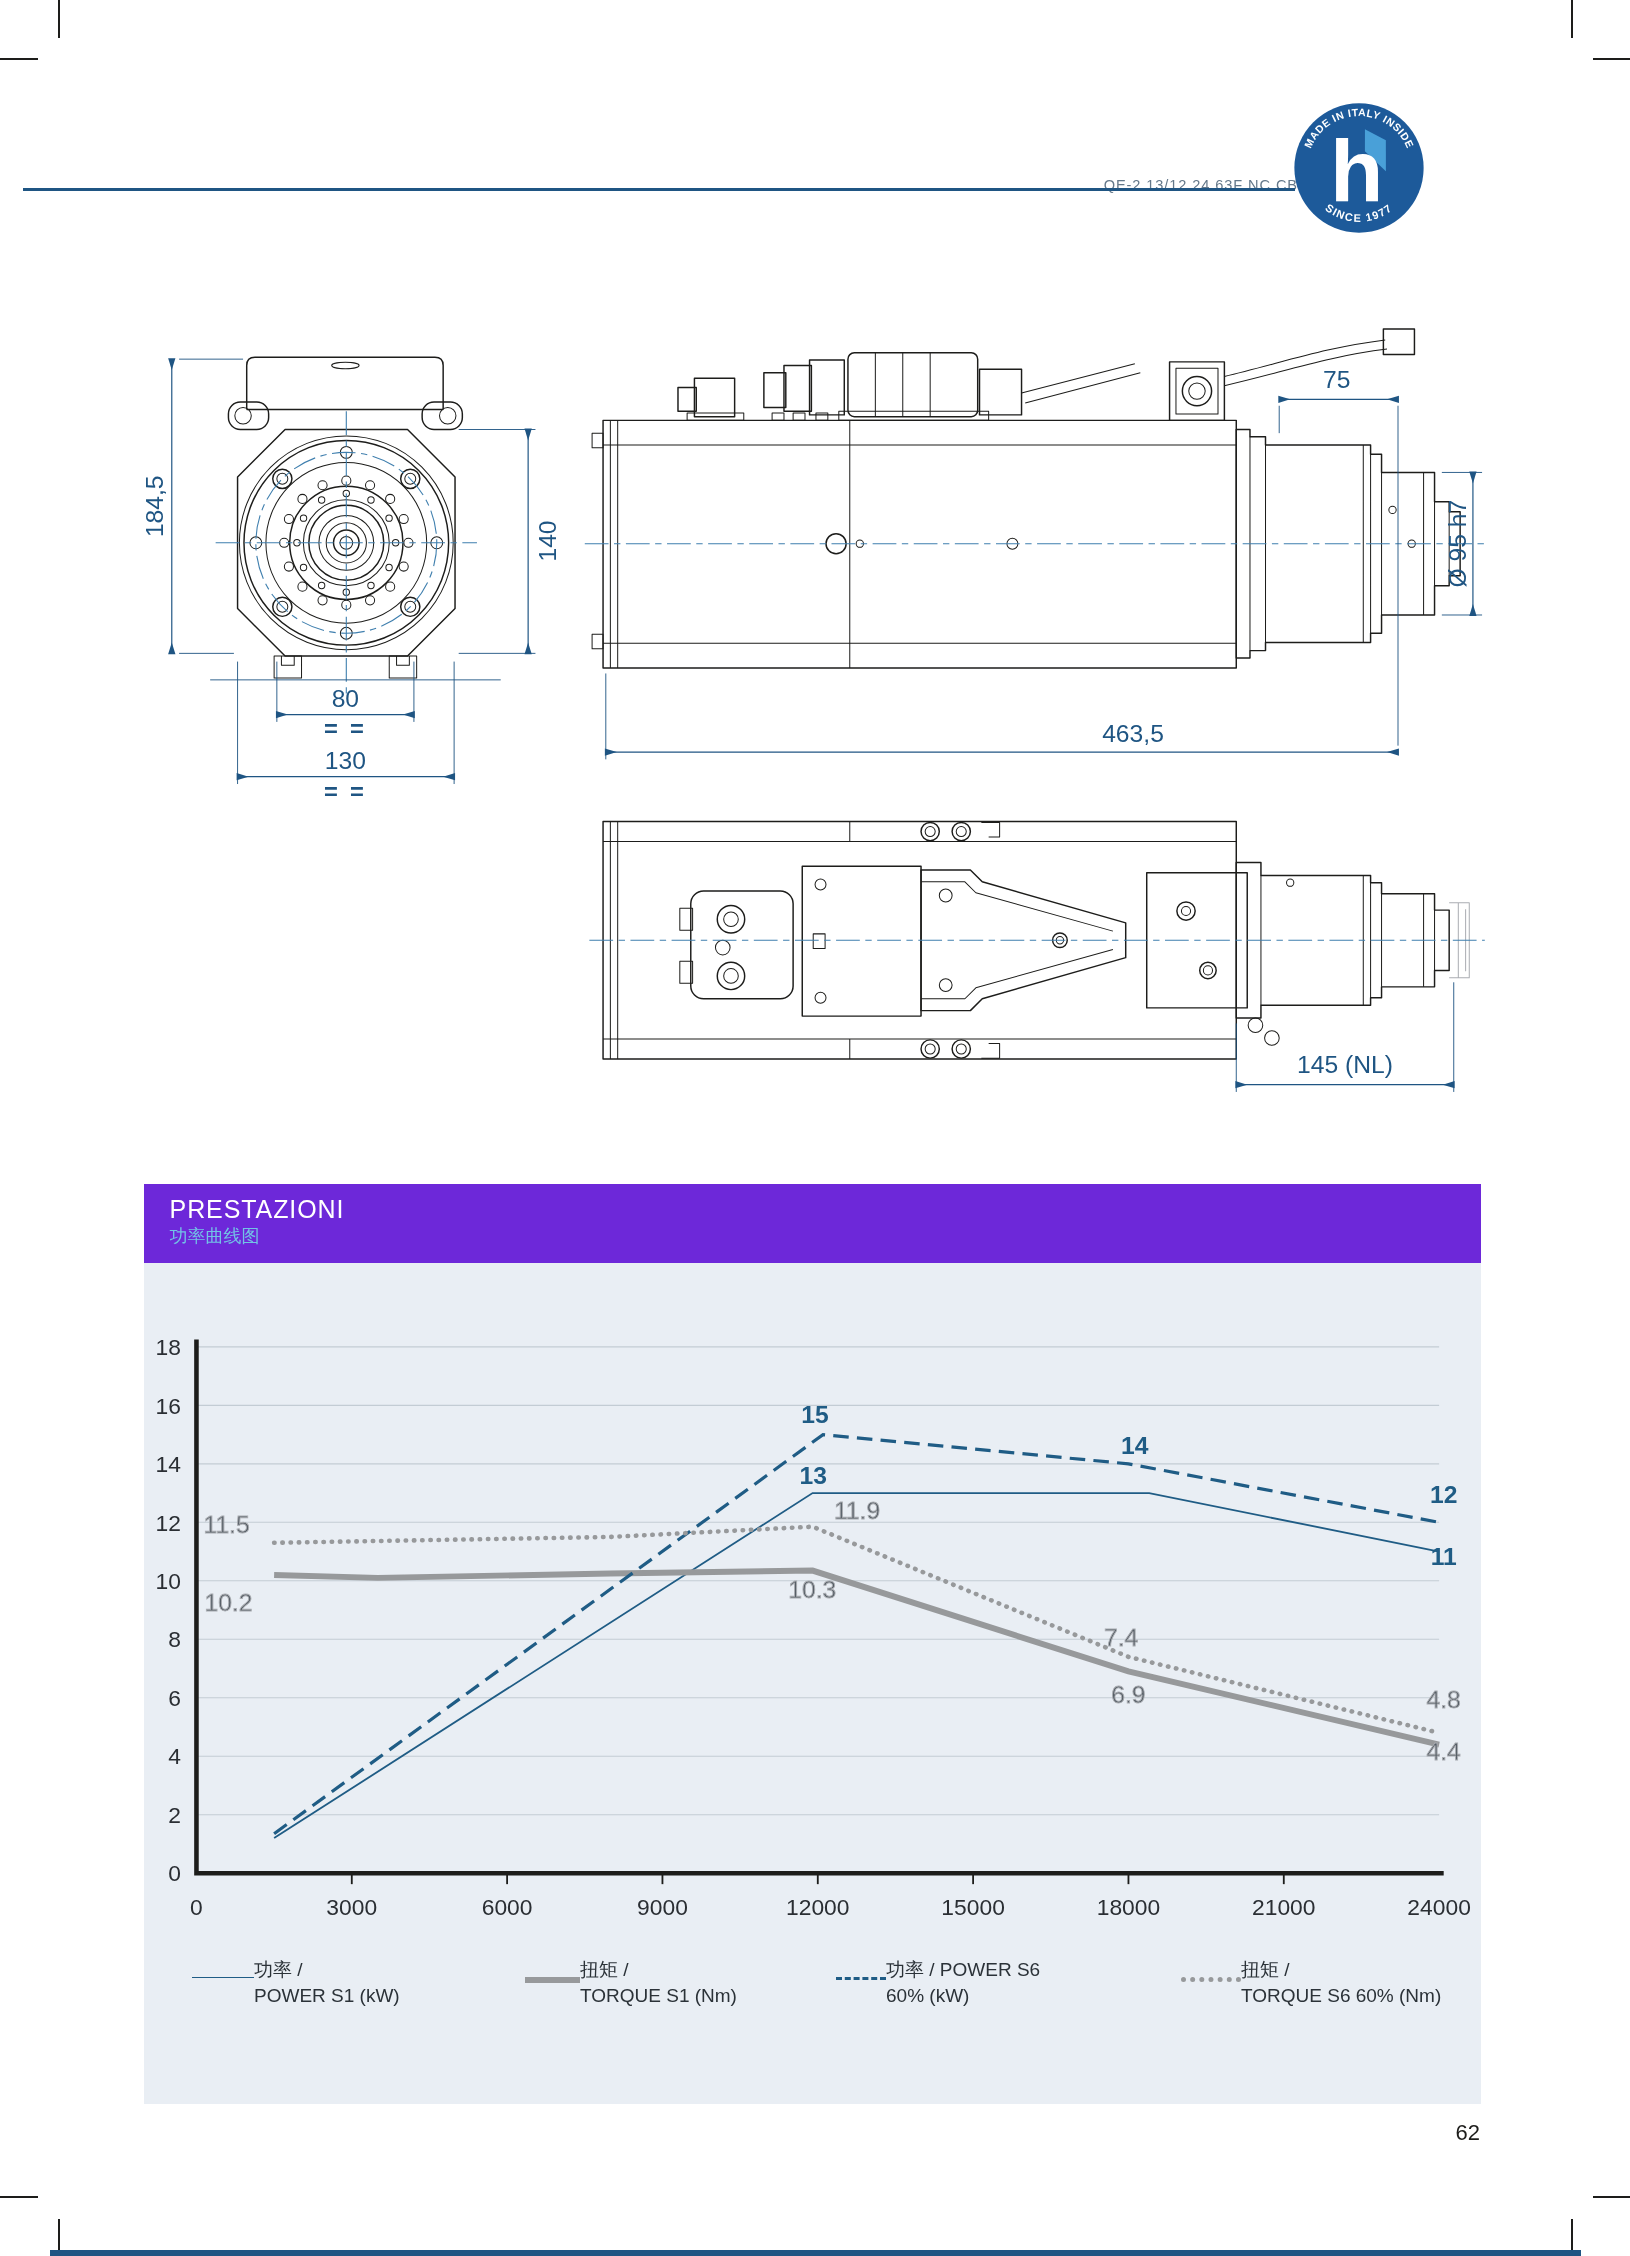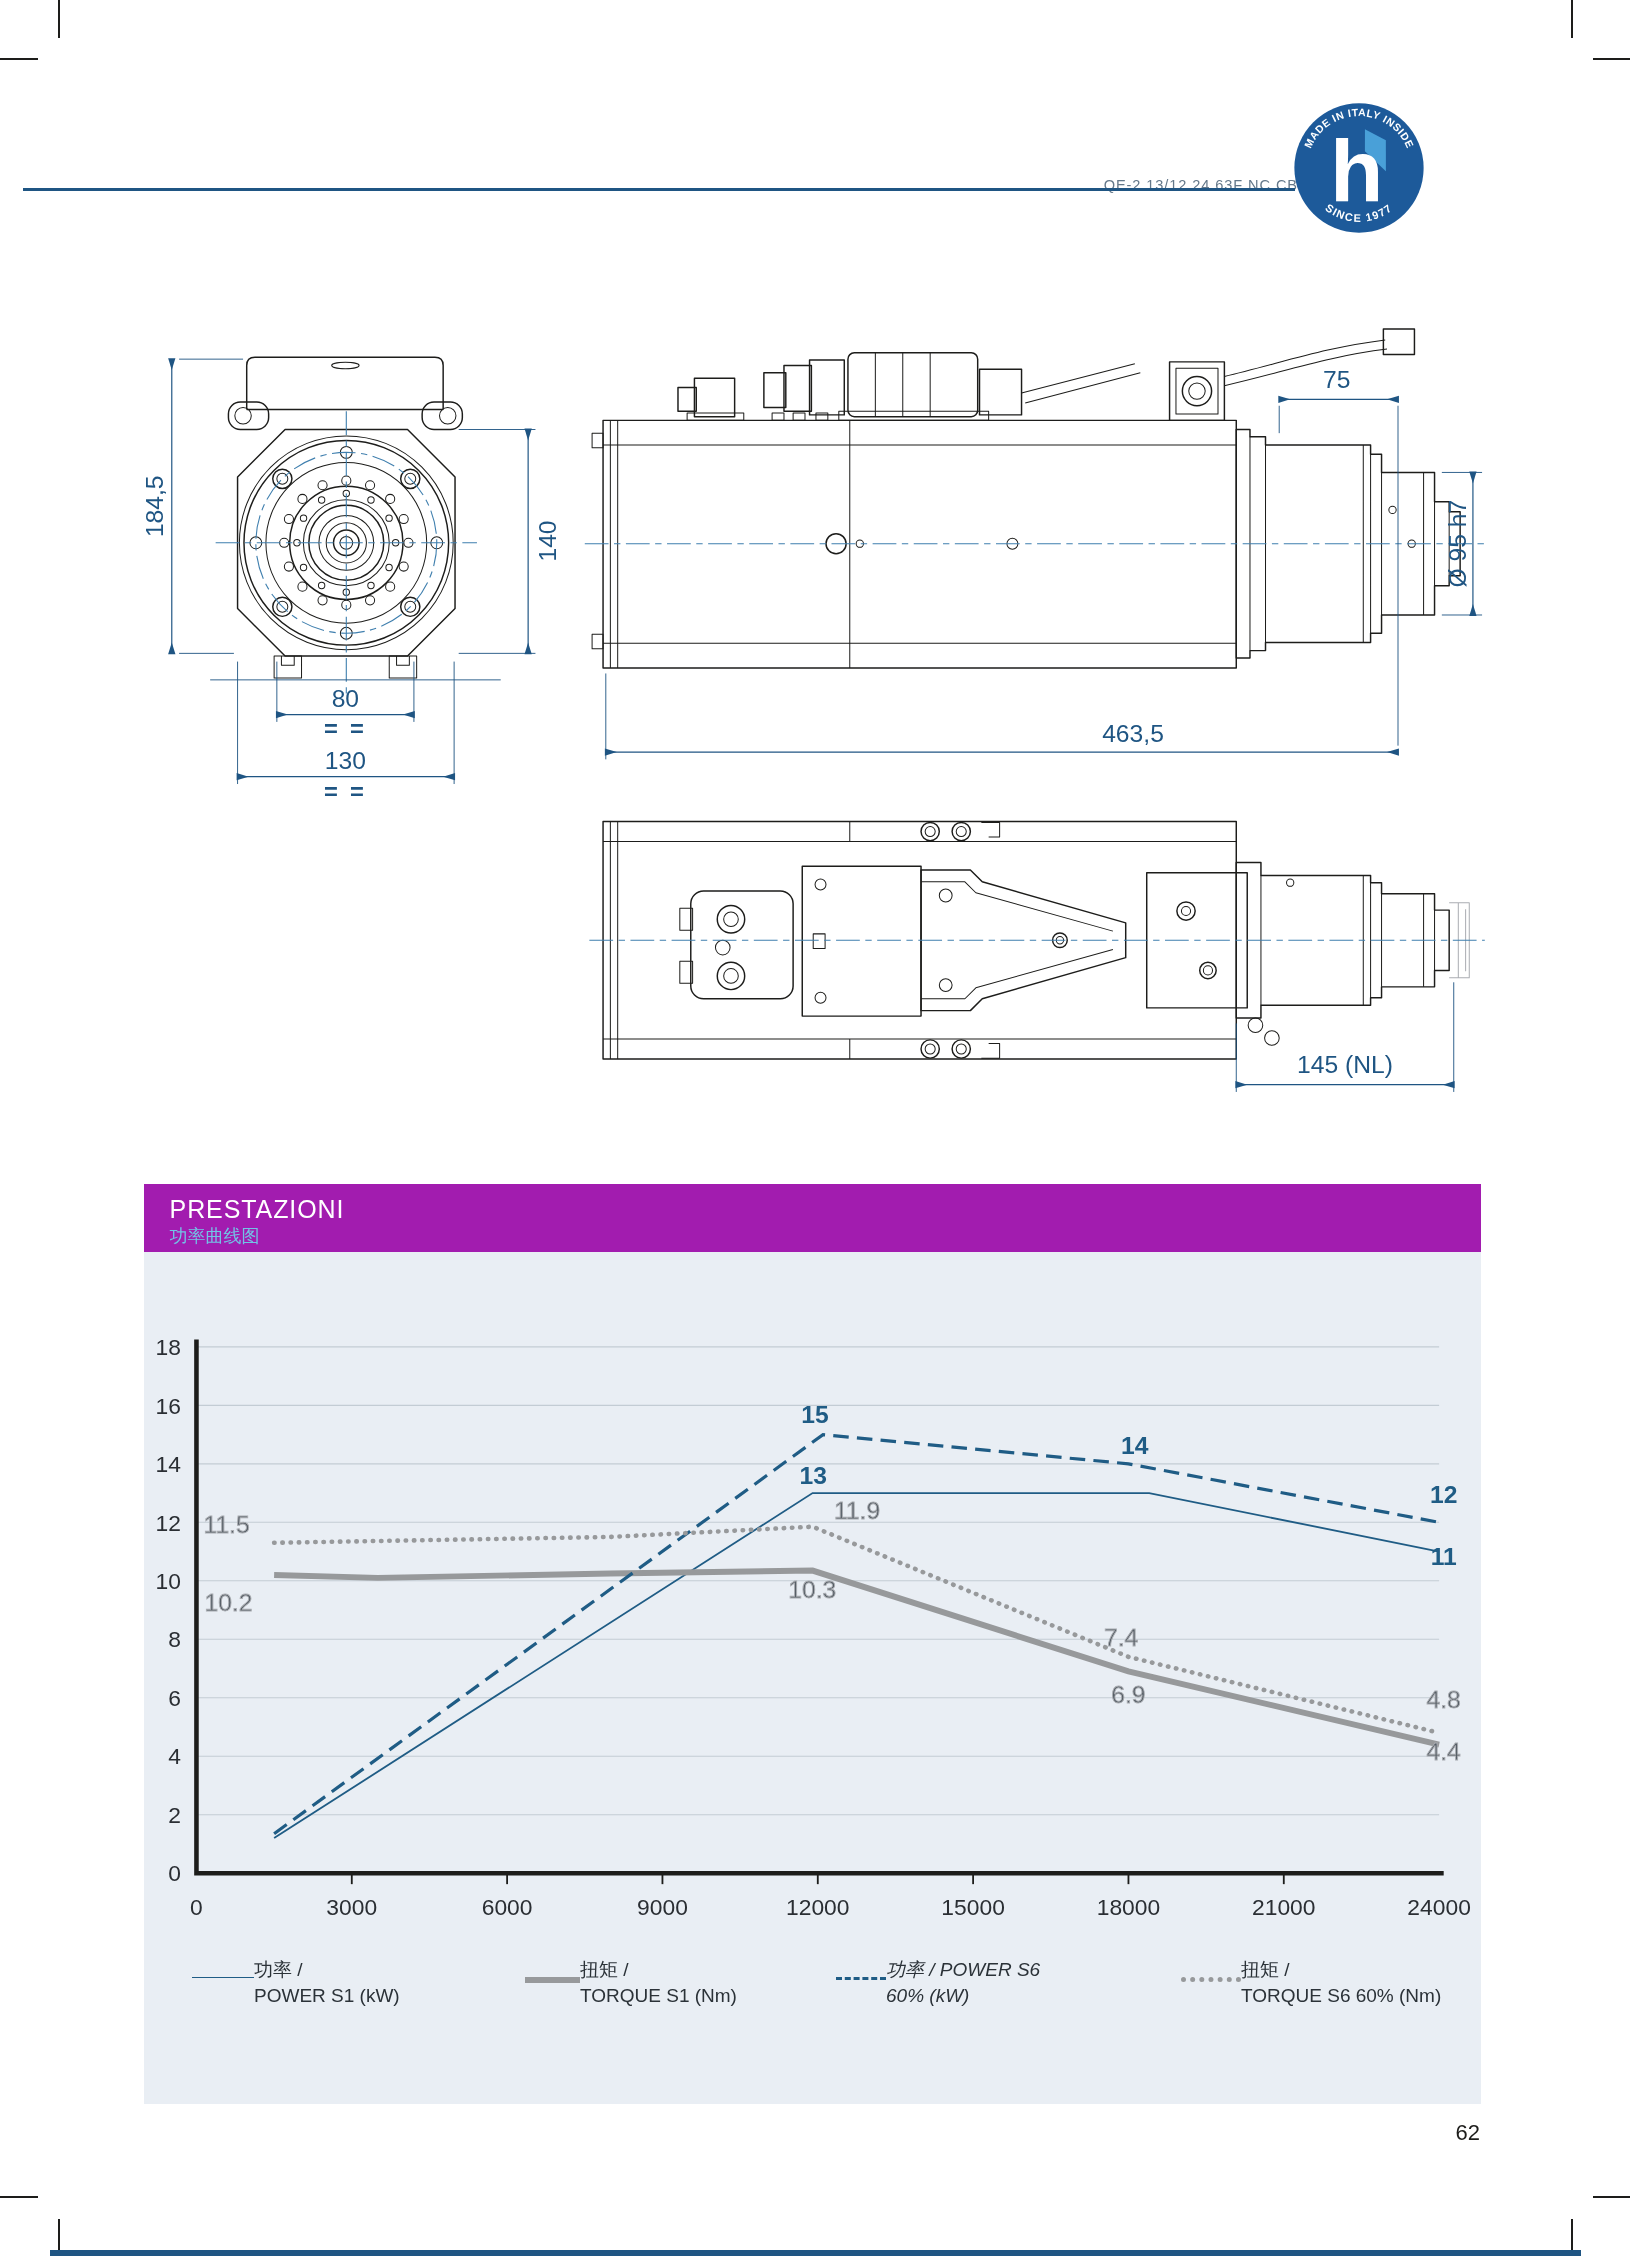--- a/index.html
+++ b/index.html
@@ -15,21 +15,21 @@
   .pl{stroke:#1d1d1b;stroke-width:1.6;fill:none;stroke-linejoin:round;}
   .pl2{stroke:#1d1d1b;stroke-width:1.1;fill:none;stroke-linejoin:round;}
   .gray{stroke:#aaadb2;}
   .cl{stroke:#3f7fae;stroke-width:1.2;fill:none;stroke-dasharray:26 6 7 6;}
   .dim{stroke:#1f5583;stroke-width:1.3;fill:none;marker-start:url(#arr);marker-end:url(#arr);}
   .ext{stroke:#1f5583;stroke-width:1;fill:none;}
   .dimtxt{fill:#1f5583;font-size:27px;text-anchor:middle;}
   .eq{fill:#1f5583;font-size:26px;font-weight:bold;letter-spacing:3px;text-anchor:middle;}
   
   #perf-panel{position:absolute;left:144px;top:1184px;width:1337px;height:920px;background:#e9eef4;}
-  #perf-header{position:absolute;left:0;top:0;width:100%;height:68px;background:#a21caf;}
+  #perf-header{position:absolute;left:0;top:0;width:100%;height:79px;background:#6d28d9;}
   #perf-title{position:absolute;left:25.6px;top:11px;font-size:25px;letter-spacing:0.9px;color:#ffffff;}
   #perf-subtitle{position:absolute;left:25.6px;top:40px;font-size:18px;color:#72c3e6;}
   
   .grid{stroke:#c3ccd4;stroke-width:1.2;}
   .axis{stroke:#1d1d1b;stroke-width:5;fill:none;}
   .xtickline{stroke:#1d1d1b;stroke-width:2;}
   .tick{font-size:25px;fill:#2a2e33;}
   .ty{text-anchor:end;}
   .tx{text-anchor:middle;}
   .ser{fill:none;}
@@ -338,21 +338,21 @@
           <div>POWER S1 (kW)</div>
         </span>
       </div>
       <div class="legend-item" style="left: 525px;">
         <span class="swatch" style="width: 55px; border-top: 6.4px solid rgb(151, 153, 155); margin-top: 20px;"></span>
         <span class="legend-text">
           <div>扭矩 /</div>
           <div>TORQUE S1 (Nm)</div>
         </span>
       </div>
-      <div class="legend-item" style="left: 836px; font-style: italic;">
+      <div class="legend-item" style="left: 836px;">
         <span class="swatch" style="width: 50px; border-top: 3.7px dashed rgb(31, 92, 133); margin-top: 20px;"></span>
         <span class="legend-text">
           <div>功率 / POWER S6</div>
           <div>60% (kW)</div>
         </span>
       </div>
       <div class="legend-item" style="left: 1181px;">
         <span class="swatch" style="width: 60px; border-top: 5.5px dotted rgb(151, 153, 155); margin-top: 20px;"></span>
         <span class="legend-text">
           <div>扭矩 /</div>

